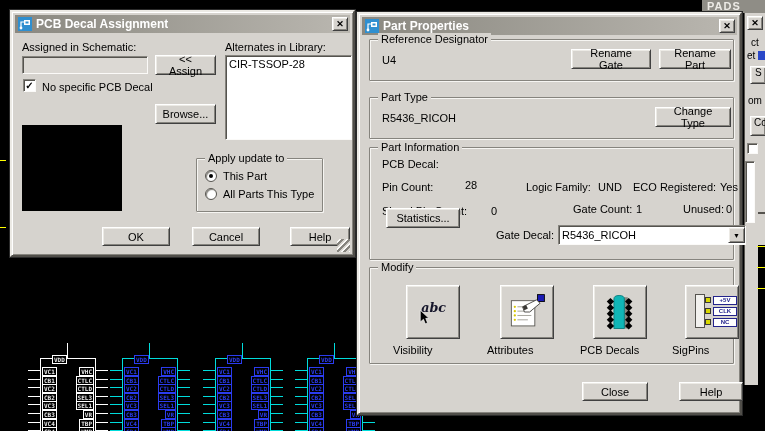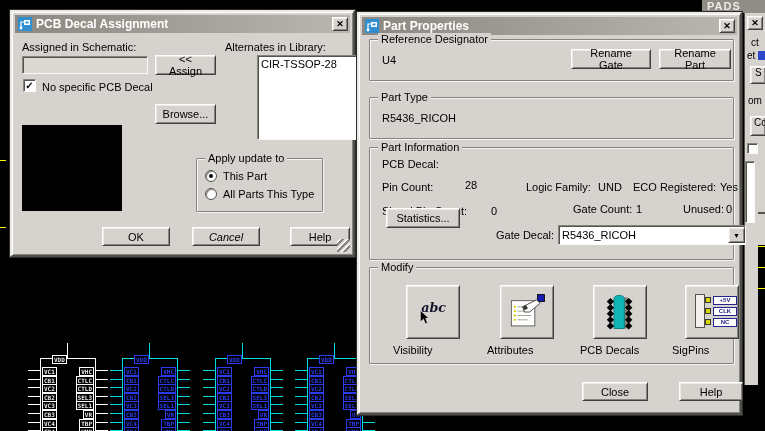--- a/index.html
+++ b/index.html
@@ -267,36 +267,36 @@
     <span class="lbl" style="left:10px;top:29px;">Assigned in Schematic:</span>
     <input class="field" style="left: 10px; top: 44px; width: 126px; height: 18px;" value="">
     <button class="btn" style="left:143px;top:43px;width:61px;height:20px;">&lt;&lt; Assign</button>
 
     <span class="checkbox" style="left:11px;top:67px;">✓</span>
     <span class="lbl" style="left:30px;top:69px;">No specific PCB Decal</span>
 
     <button class="btn" style="left:143px;top:92px;width:61px;height:20px;">Browse...</button>
 
     <span class="lbl" style="left:213px;top:29px;">Alternates in Library:</span>
-    <div class="sunken" style="position:absolute;left:213px;top:43px;width:127px;height:85px;padding:2px 3px;margin-left:32px;">
+    <div class="sunken" style="position:absolute;left:213px;top:43px;width:127px;height:85px;padding:2px 3px;">
       <div>CIR-TSSOP-28</div>
     </div>
 
     <div style="position:absolute;left:10px;top:113px;width:100px;height:86px;background:#000;"></div>
 
     <div class="group" style="left:184px;top:146px;width:127px;height:54px;">
       <span class="legend">Apply update to</span>
       <span class="radio on" style="left:8px;top:11px;"></span>
       <span class="lbl" style="left:26px;top:11px;">This Part</span>
       <span class="radio" style="left:8px;top:29px;"></span>
       <span class="lbl" style="left:26px;top:29px;">All Parts This Type</span>
     </div>
 
     <button class="btn" style="left:90px;top:215px;width:68px;height:19px;">OK</button>
-    <button class="btn" style="left:180px;top:215px;width:68px;height:19px;font-style:italic;">Cancel</button>
+    <button class="btn" style="left:180px;top:215px;width:68px;height:19px;">Cancel</button>
     <button class="btn" style="left:278px;top:215px;width:60px;height:19px;">Help</button>
     <div class="grip"></div>
   </div>
 
   <div class="dialog" style="left:357px;top:12px;width:385px;height:403px;">
     <div class="titlebar">
       <svg width="14" height="14" viewBox="0 0 14 14">
         <rect width="14" height="14" fill="#2f8fd0"></rect>
         <path d="M3 11 V5 H7" stroke="#fff" stroke-width="1.2" fill="none"></path>
         <rect x="6" y="3" width="6" height="5" fill="#fff"></rect>
@@ -310,20 +310,21 @@
     <div class="group" style="left:10px;top:25px;width:365px;height:42px;">
       <span class="legend">Reference Designator</span>
       <span class="val" style="left:12px;top:14px;">U4</span>
       <button class="btn" style="left:201px;top:9px;width:80px;height:20px;">Rename Gate</button>
       <button class="btn" style="left:289px;top:9px;width:72px;height:20px;">Rename Part</button>
     </div>
 
     <div class="group" style="left:10px;top:83px;width:365px;height:42px;padding-left:30px;">
       <span class="legend">Part Type</span>
       <span class="val" style="left:12px;top:14px;">R5436_RICOH</span>
+      <button class="btn" style="left:285px;top:9px;width:76px;height:20px;">Change Type</button>
     </div>
 
     <div class="group" style="left:10px;top:133px;width:365px;height:113px;">
       <span class="legend">Part Information</span>
       <span class="lbl" style="left:12px;top:10px;">PCB Decal:</span>
       <span class="val" style="left:80px;top:10px;"></span>
 
       <span class="lbl" style="left:12px;top:33px;">Pin Count:</span>
       <span class="val" style="left:95px;top:31px;">28</span>
       <span class="lbl" style="left:156px;top:33px;">Logic Family:</span>

